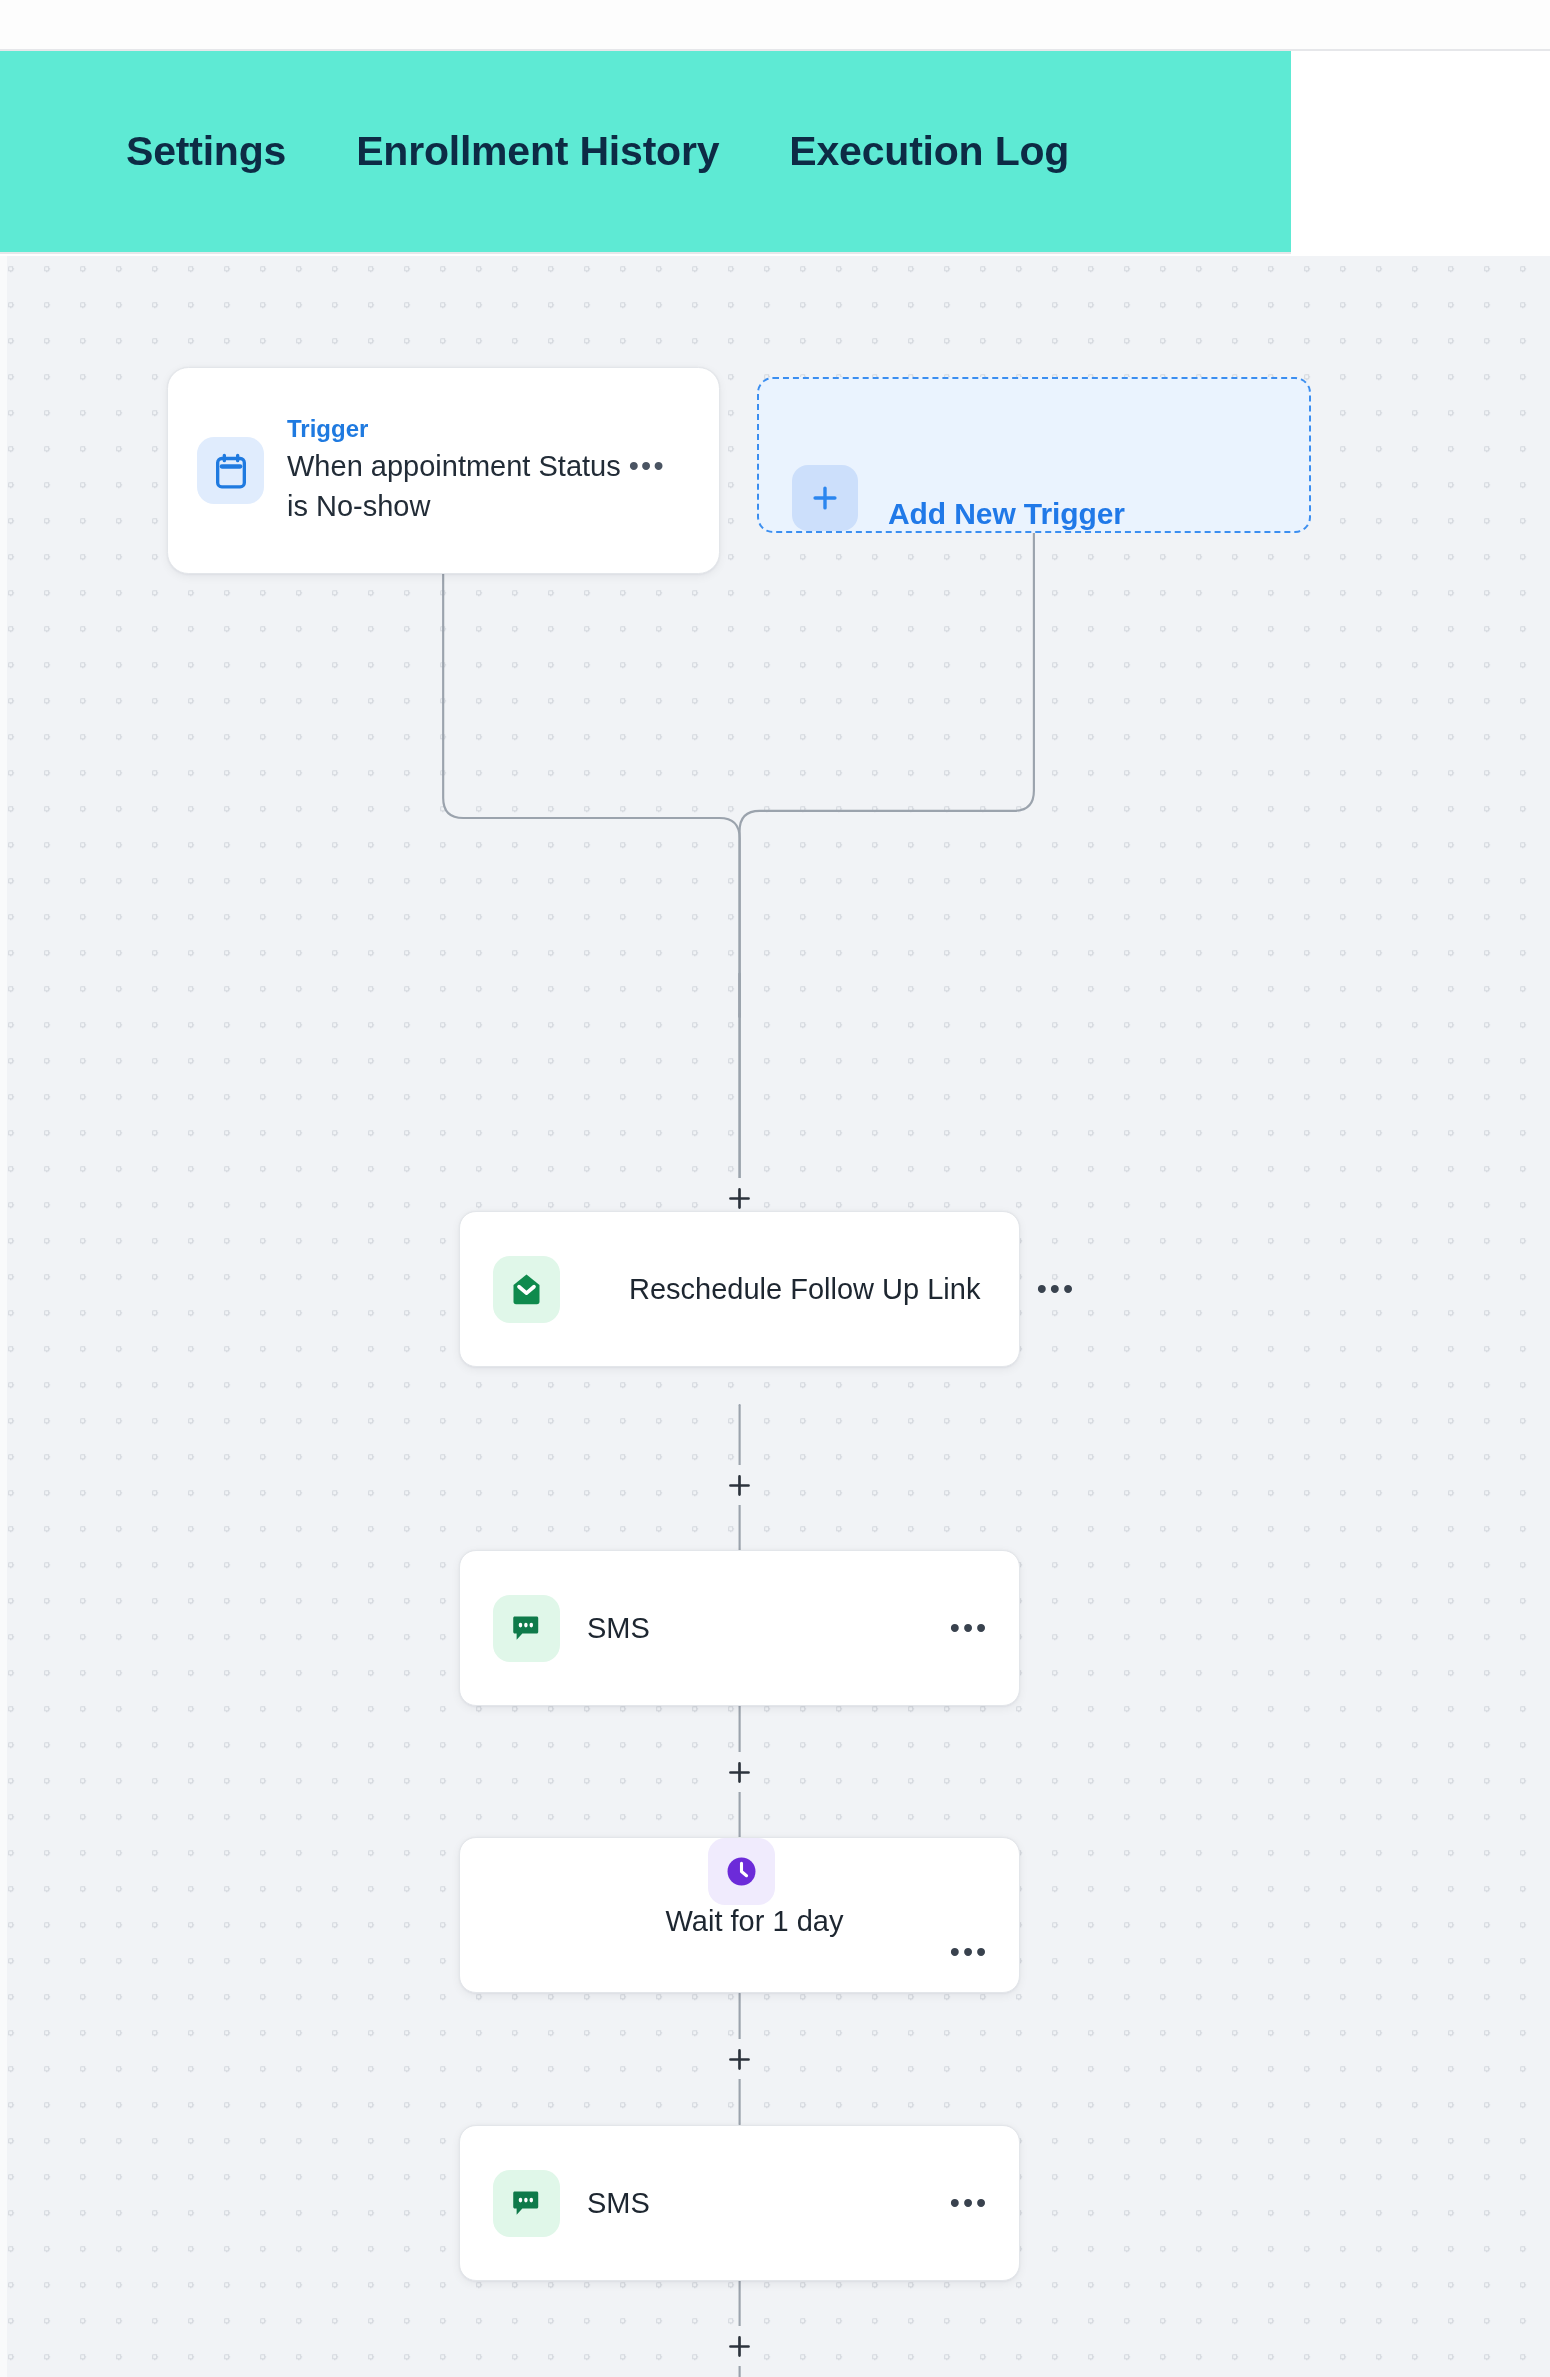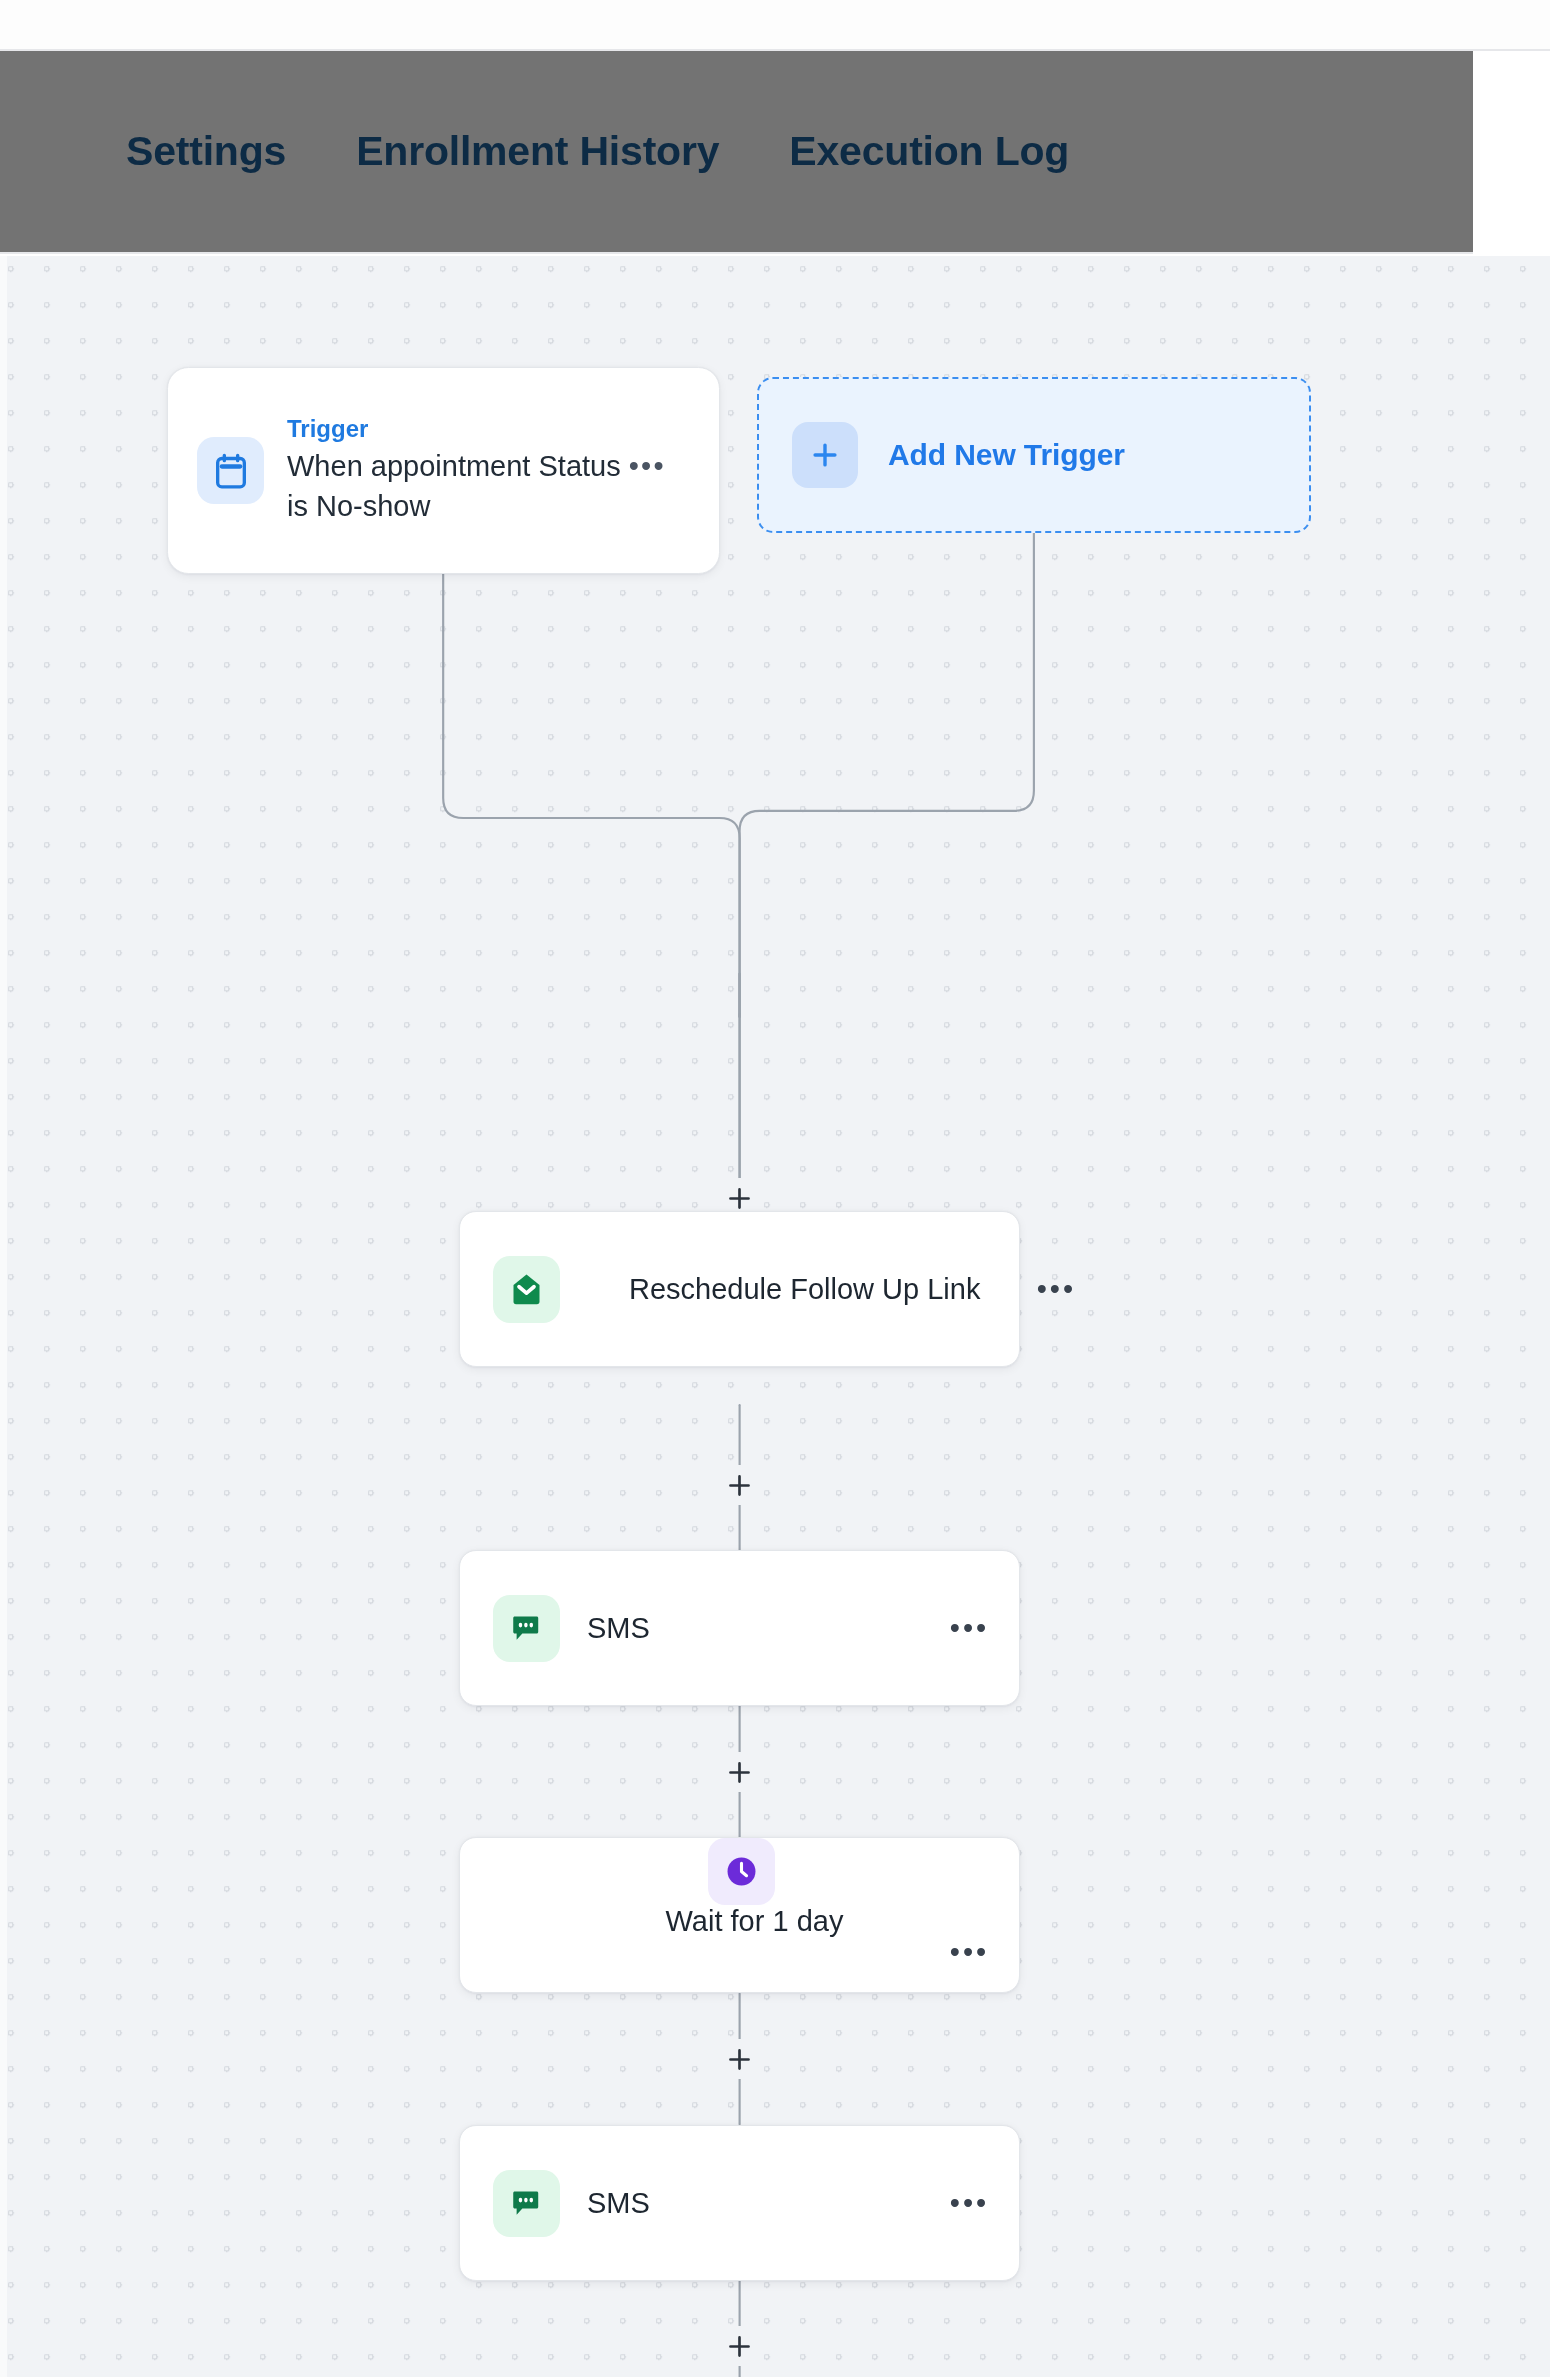--- a/index.html
+++ b/index.html
@@ -26,22 +26,22 @@
     position: absolute;
     left: 0; top: 0;
     width: 1551px; height: 51px;
     background: #fdfdfd;
     border-bottom: 2.2px solid #e6e7ea;
   }
 
   .tabbar {
     position: absolute;
     left: 0; top: 51px;
-    width: 1473px; height: 203px;
-    background: #737373;
+    width: 1291px; height: 203px;
+    background: #5eead4;
     border-bottom: 2.2px solid #e6e7ea;
     display: flex;
     align-items: center;
     padding-left: 126px;
     overflow: hidden;
     white-space: nowrap;
   }
 
   .tab {
     font-size: 41px;
@@ -149,21 +149,21 @@
 
   
   .node-add-trigger {
     position: absolute;
     left: 757px; top: 121px;
     width: 554px; height: 156px;
     background: #eaf3fe;
     border: 2.9px dashed #3b8ef0;
     border-radius: 16px;
     display: flex;
-    align-items: center;
+    align-items: flex-end;
     padding-left: 33px;
   }
 
   .plus-box {
     flex: 0 0 auto;
     width: 66px; height: 66px;
     border-radius: 16px;
     background: #ccdffb;
     display: flex;
     align-items: center;

